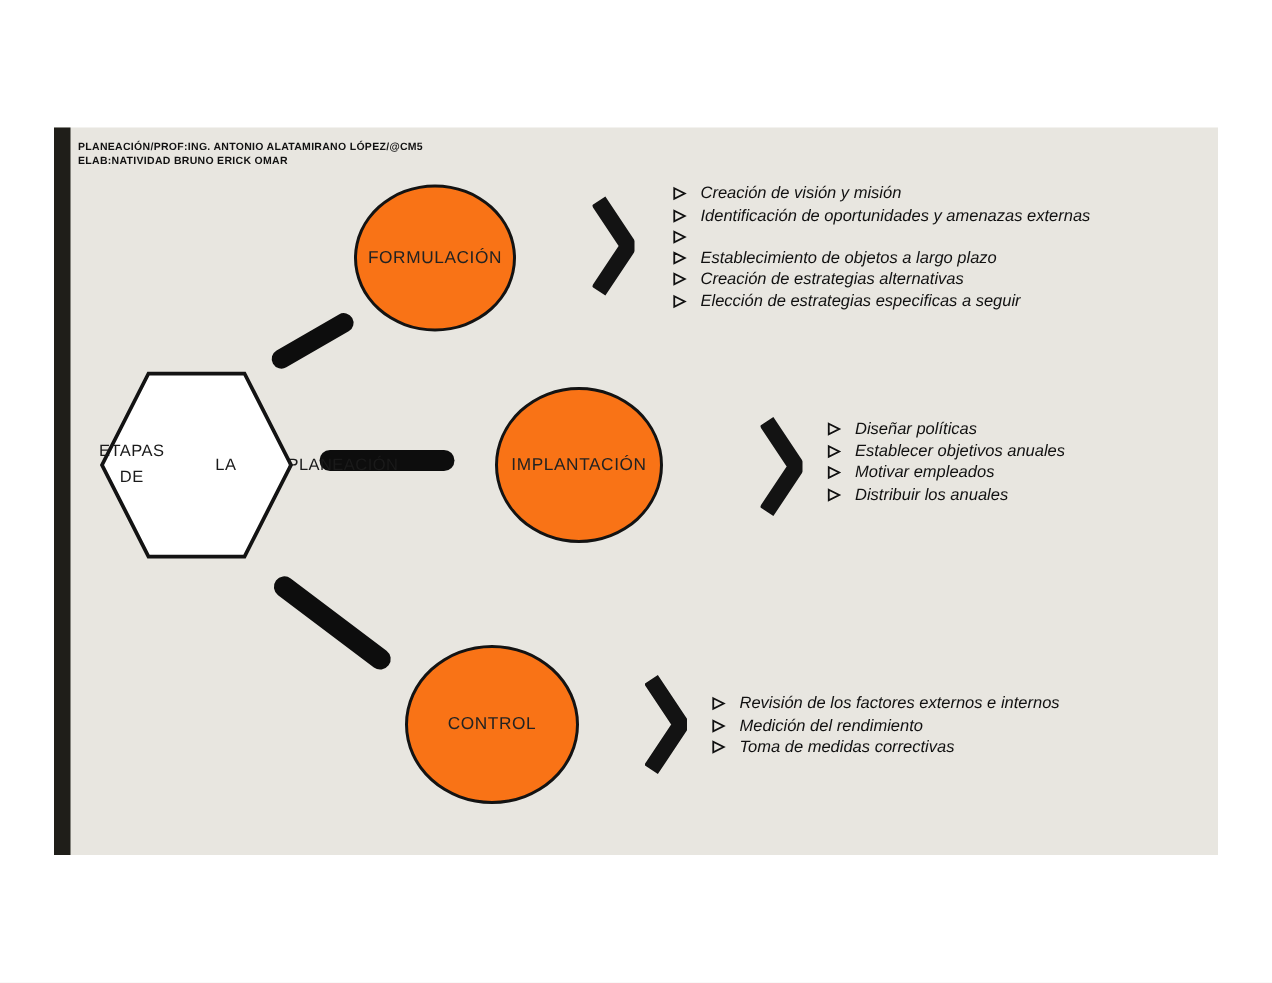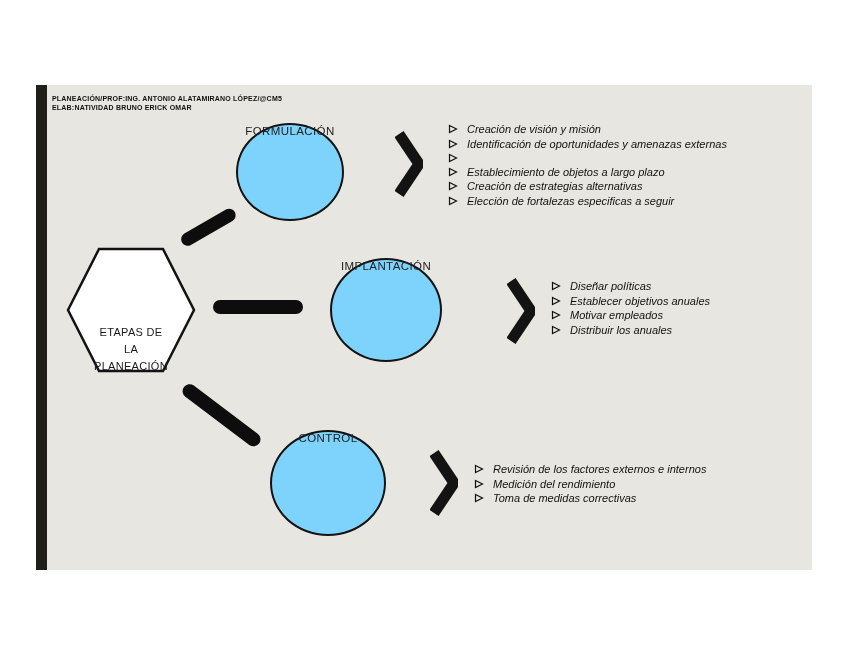--- a/index.html
+++ b/index.html
@@ -7,22 +7,22 @@
   .slide{position:relative;width:848px;height:655px;background:#ffffff;overflow:hidden;}
   .canvas{position:absolute;left:36px;top:85px;width:776px;height:485px;background:#e8e6e0;}
   .accent-bar{position:absolute;left:0;top:0;width:11px;height:485px;background:#1f1e19;}
   .credits{position:absolute;left:16px;top:9px;font-size:7px;font-weight:bold;letter-spacing:.2px;color:#111;line-height:9px;}
   .connector{position:absolute;background:#0d0d0d;border-radius:8px;}
   .conn-top{left:146px;top:151px;width:61px;height:13px;transform:rotate(-30deg);transform-origin:left center;}
   .conn-mid{left:177px;top:215px;width:90px;height:14px;}
   .conn-bot{left:148px;top:295px;width:94px;height:14px;transform:rotate(37deg);transform-origin:left center;}
   .hex-wrap{position:absolute;left:30px;top:160px;width:130px;height:130px;}
   .hex-wrap svg{display:block;}
-  .hex-label{position:absolute;left:0;top:0;width:130px;height:130px;display:flex;flex-direction:column;align-items:center;justify-content:flex-end;font-size:11px;color:#1a1a1a;line-height:17px;text-align:center;letter-spacing:.3px;}
-  .stage-circle{position:absolute;background:#7dd3fc;border:2px solid #131313;border-radius:50%;display:flex;justify-content:center;font-size:11.5px;color:#222;letter-spacing:.4px;text-align:center;box-sizing:border-box;}
+  .hex-label{position:absolute;left:0;top:0;width:130px;height:130px;display:flex;flex-direction:row;align-items:center;justify-content:flex-start;font-size:11px;color:#1a1a1a;line-height:17px;text-align:center;letter-spacing:.3px;gap:34px;}
+  .stage-circle{position:absolute;background:#f97316;border:2px solid #131313;border-radius:50%;display:flex;align-items:center;justify-content:center;font-size:11.5px;color:#222;letter-spacing:.4px;text-align:center;box-sizing:border-box;}
   .circle-formulacion{left:200px;top:38px;width:108px;height:98px;}
   .circle-implantacion{left:294px;top:173px;width:112px;height:104px;}
   .circle-control{left:234px;top:345px;width:116px;height:106px;}
   .chevron{position:absolute;}
   .chev-1{left:359px;top:45px;}
   .chev-2{left:471px;top:192px;}
   .chev-3{left:394px;top:364px;}
   .stage-list{position:absolute;list-style:none;margin:0;padding:0;font-style:italic;}
   .list-1{left:412px;top:38px;width:345px;}
   .list-2{left:515px;top:195px;width:240px;}
@@ -106,21 +106,21 @@
       <li>
         <svg class="bullet" width="10" height="10" viewBox="0 0 10 10">
             <path d="M1.5 1.5 L8.5 5 L1.5 8.5 Z" fill="none" stroke="#111" stroke-width="1.2"></path>
           </svg>
         <span class="li-text">Creación de estrategias alternativas</span>
       </li>
       <li>
         <svg class="bullet" width="10" height="10" viewBox="0 0 10 10">
             <path d="M1.5 1.5 L8.5 5 L1.5 8.5 Z" fill="none" stroke="#111" stroke-width="1.2"></path>
           </svg>
-        <span class="li-text">Elección de fortalezas especificas a seguir</span>
+        <span class="li-text">Elección de estrategias especificas a seguir</span>
       </li>
     </ul>
 
     <ul class="stage-list list-2">
       <li>
         <svg class="bullet" width="10" height="10" viewBox="0 0 10 10">
             <path d="M1.5 1.5 L8.5 5 L1.5 8.5 Z" fill="none" stroke="#111" stroke-width="1.2"></path>
           </svg>
         <span class="li-text">Diseñar políticas</span>
       </li>

